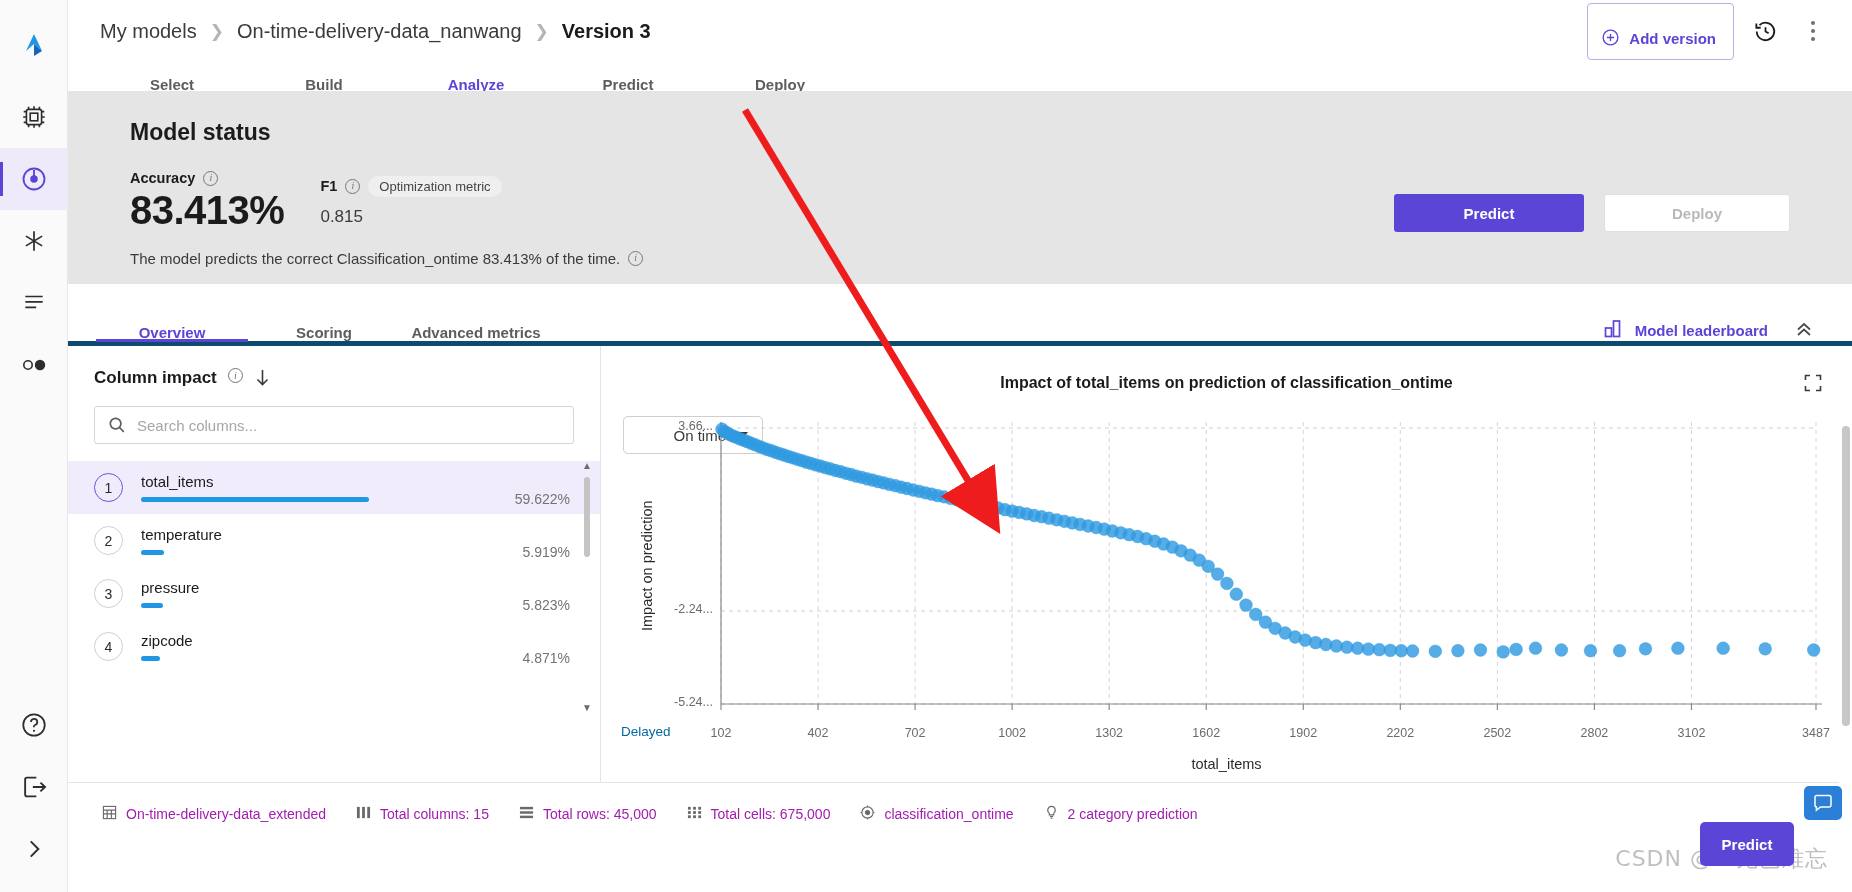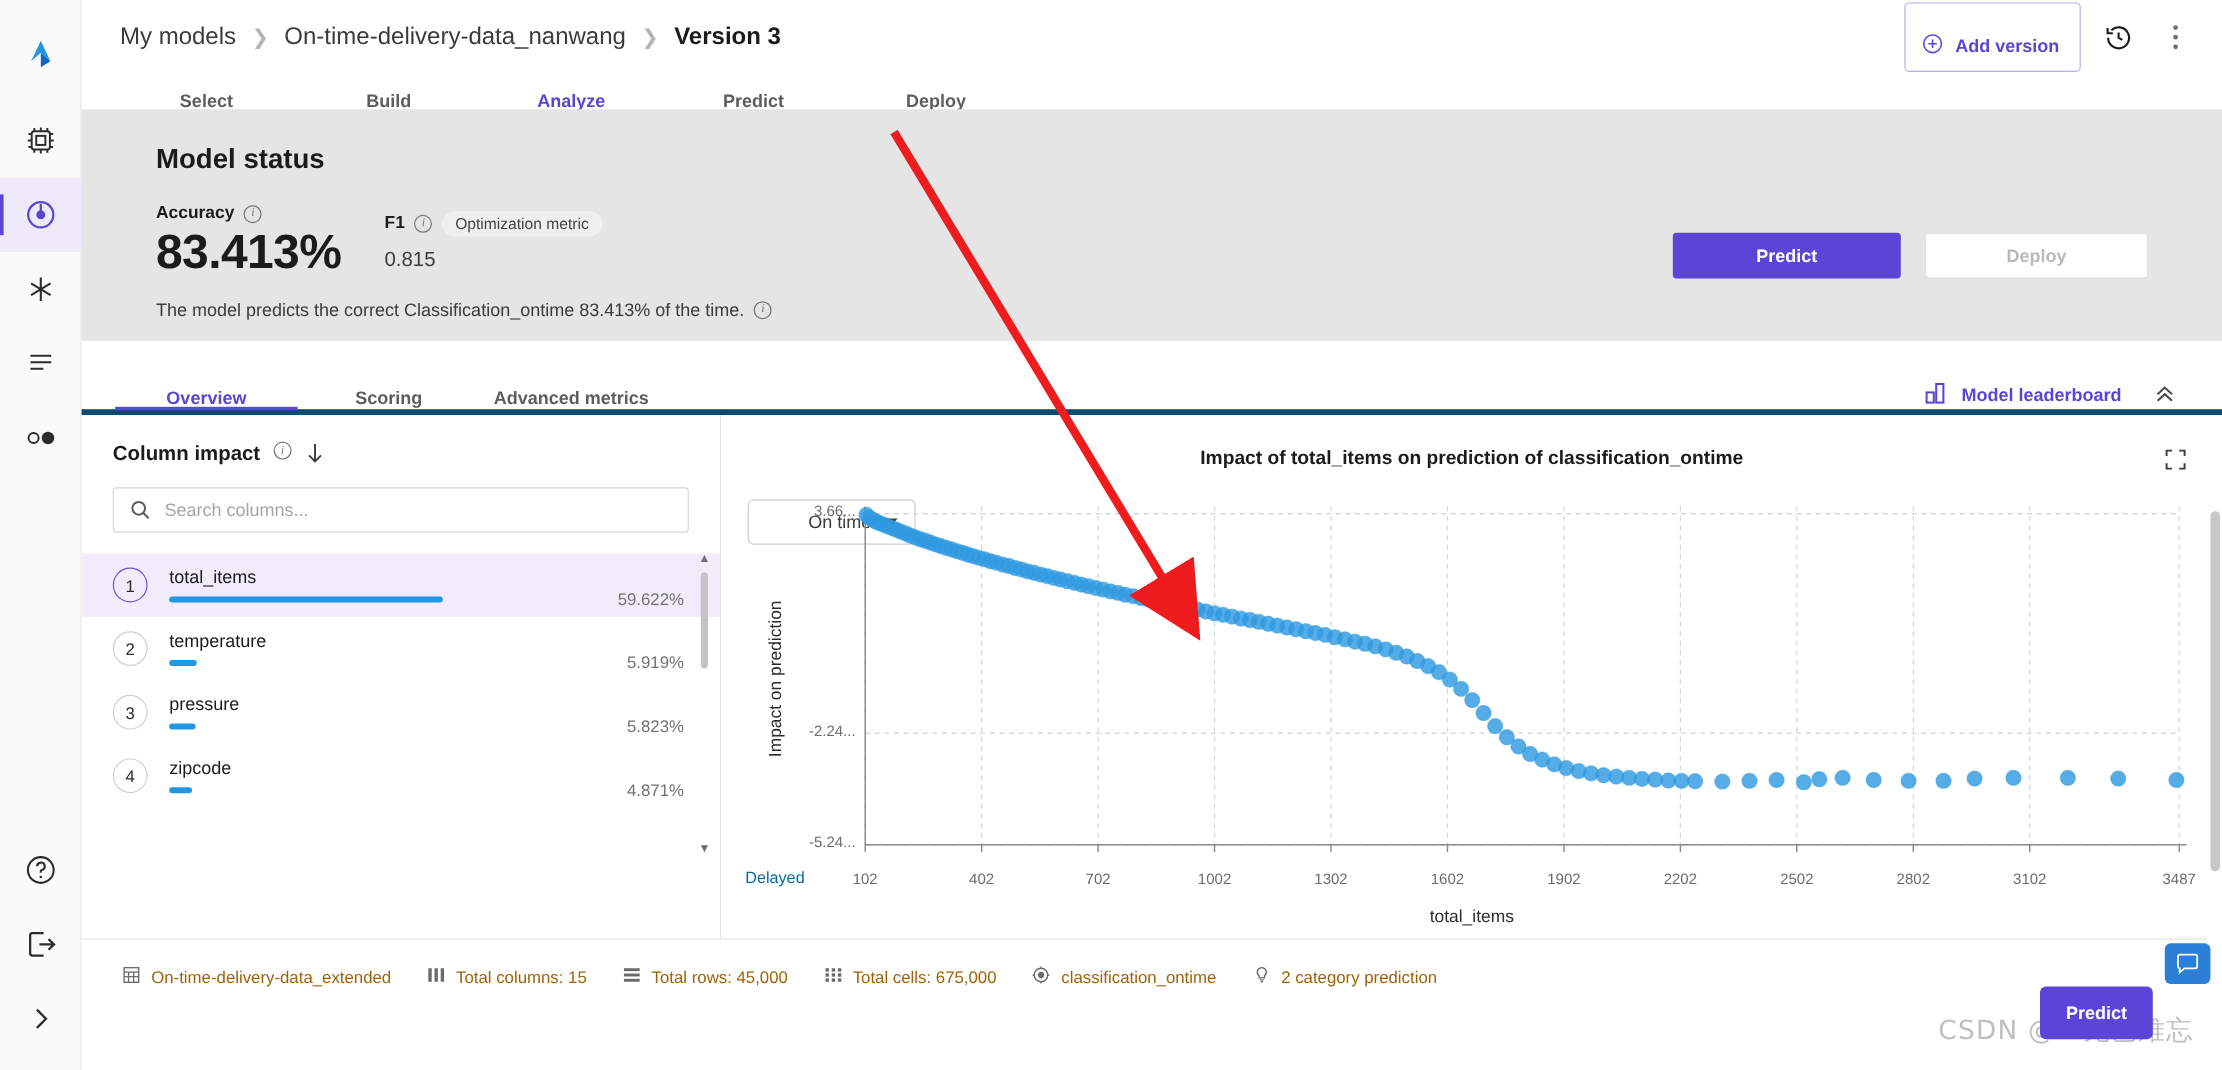--- a/index.html
+++ b/index.html
@@ -160,21 +160,21 @@
   .xtick { position:absolute; font-size:12.5px; color:#6b6b6b; text-align:center; width:60px; bottom:42px; }
   .ontime-lbl { position:absolute; left:92px; font-size:13.5px; color:#0369a1;margin-left:28px; }
   .plot { position:absolute; overflow:visible; }
 
   
   #footer {
     position:absolute; left:68px; top:782px; width:1784px; height:110px;
     border-top:1px solid #e4e4e4; background:#fff; padding-left:34px; padding-top:22px;
   }
   .fitems { display:flex; align-items:center; gap:30px; }
-  .fitem { display:flex; align-items:center; gap:9px; font-size:14px; color:#a16207; white-space:nowrap; }
+  .fitem { display:flex; align-items:center; gap:9px; font-size:14px; color:#a21caf; white-space:nowrap; }
   .watermark {
     position:absolute; right:24px; bottom:18px; font-size:22px; color:#bfbfbf; letter-spacing:1px;
     font-family:"DejaVu Sans", sans-serif;
   }
   .predict-float {
     position:absolute; right:58px; bottom:26px; width:94px; height:44px; background:#5b45d6;
     border-radius:5px; color:#fff; font-size:15px; font-weight:bold;
     display:flex; align-items:center; justify-content:center; cursor:pointer; z-index:5;
   }
   .chat-bubble {

